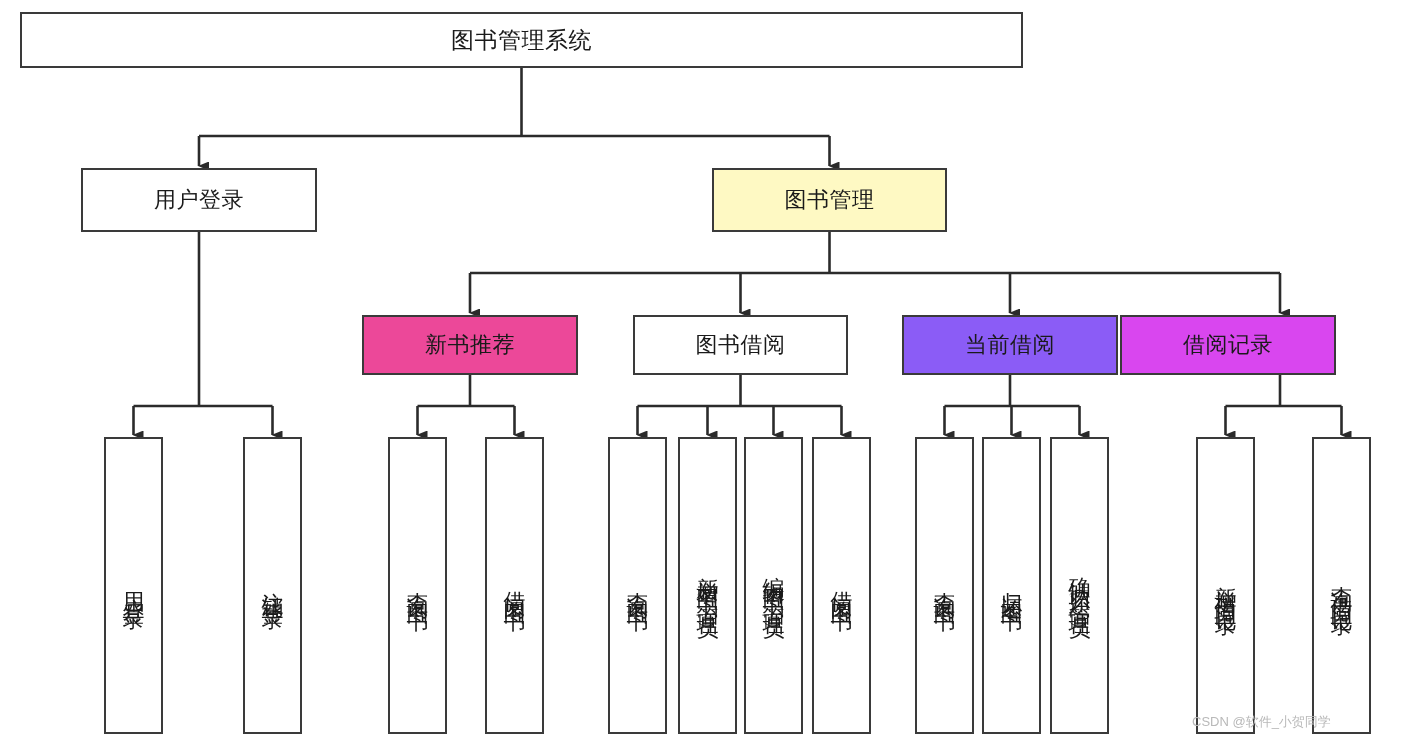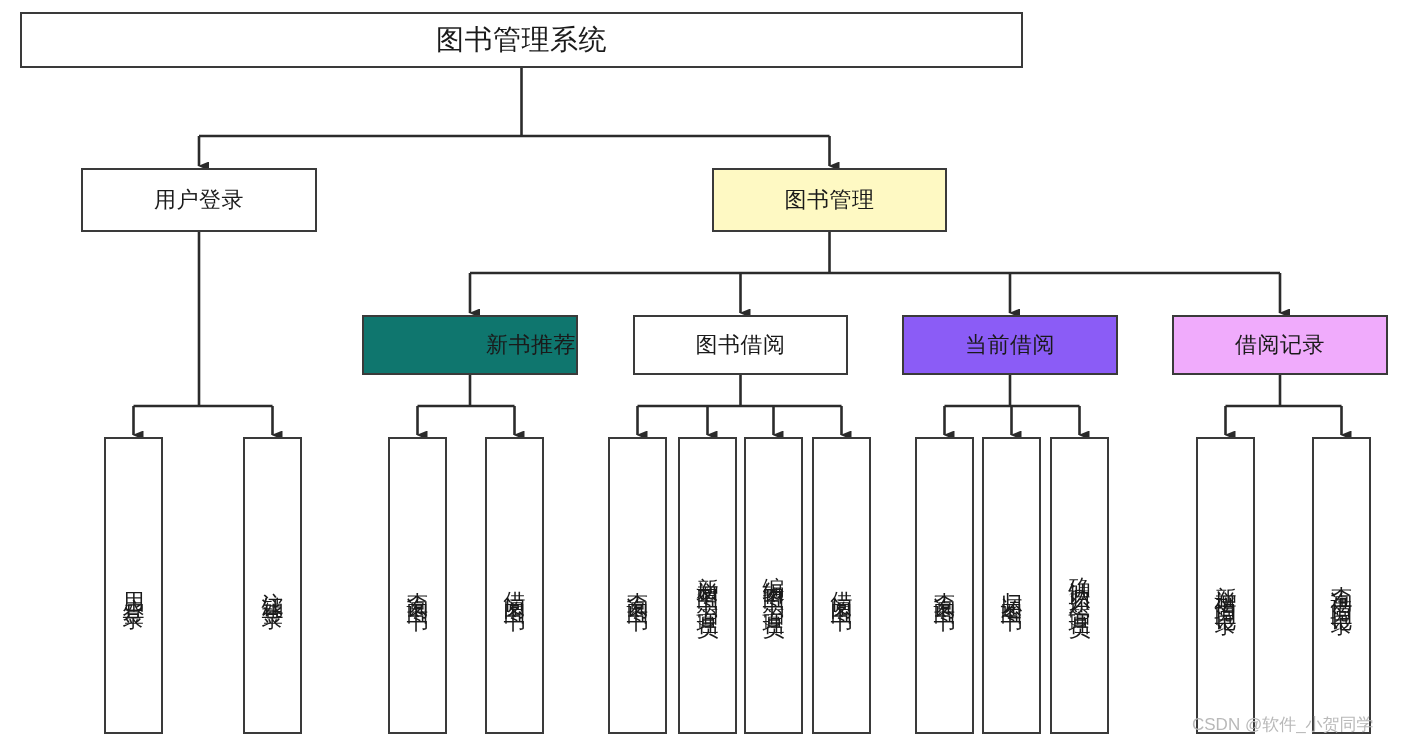--- a/index.html
+++ b/index.html
@@ -35,42 +35,42 @@
   .node .label{
     color:#1a1a1a;
     line-height:1.05;
     letter-spacing:0.5px;
     white-space:nowrap;
   }
   .node.horiz .label{
     font-size:22px;
   }
   .node.root .label{
-    font-size:28px;
+    font-size:23px;
   }
   
   .node.vert{
     align-items:center;
     justify-content:center;
     padding:6px 0;
   }
   .node.vert .label{
     writing-mode:vertical-rl;
     text-orientation:upright;
     font-size:22px;
     line-height:1.0;
     letter-spacing:6px;
     white-space:nowrap;
     text-align:center;
   }
   .watermark{
     position:absolute;
     left:1192px;
     top:713px;
-    font-size:17px;
+    font-size:13px;
     color:#b9b9b9;
     white-space:nowrap;
     z-index:5;
     font-family:"Liberation Sans","DejaVu Sans",sans-serif;
   }
 </style>
 </head>
 <body>
 
 <div id="canvas">
@@ -120,30 +120,30 @@
   <div id="node-layer">
       <div class="node horiz root" style="left: 20px; top: 12px; width: 1003px; height: 56px; border-color: rgb(58, 58, 58); background: rgb(255, 255, 255);">
         <span class="label" style="color: rgb(26, 26, 26);">图书管理系统</span>
       </div>
       <div class="node horiz" style="left: 81px; top: 168px; width: 236px; height: 64px; border-color: rgb(58, 58, 58); background: rgb(255, 255, 255);">
         <span class="label" style="color: rgb(26, 26, 26);">用户登录</span>
       </div>
       <div class="node horiz" style="left: 712px; top: 168px; width: 235px; height: 64px; border-color: rgb(58, 58, 58); background: #fef9c3;">
         <span class="label" style="color: rgb(26, 26, 26);">图书管理</span>
       </div>
-      <div class="node horiz" style="left: 362px; top: 315px; width: 216px; height: 60px; border-color: rgb(58, 58, 58); background: #0f766e; justify-content: flex-end;">
+      <div class="node horiz" style="left: 362px; top: 315px; width: 216px; height: 60px; border-color: rgb(58, 58, 58); background: #ec4899;">
         <span class="label" style="color: rgb(26, 26, 26);">新书推荐</span>
       </div>
       <div class="node horiz" style="left: 633px; top: 315px; width: 215px; height: 60px; border-color: rgb(58, 58, 58); background: rgb(255, 255, 255);">
         <span class="label" style="color: rgb(26, 26, 26);">图书借阅</span>
       </div>
       <div class="node horiz" style="left: 902px; top: 315px; width: 216px; height: 60px; border-color: rgb(58, 58, 58); background: #8b5cf6;">
         <span class="label" style="color: rgb(26, 26, 26);">当前借阅</span>
       </div>
-      <div class="node horiz" style="left: 1172px; top: 315px; width: 216px; height: 60px; border-color: rgb(58, 58, 58); background: #f0abfc;">
+      <div class="node horiz" style="left: 1120px; top: 315px; width: 216px; height: 60px; border-color: rgb(58, 58, 58); background: #d946ef;">
         <span class="label" style="color: rgb(26, 26, 26);">借阅记录</span>
       </div>
       <div class="node vert" style="left: 104px; top: 437px; width: 59px; height: 297px; border-color: rgb(58, 58, 58); background: rgb(255, 255, 255);">
         <span class="label" style="color: rgb(26, 26, 26);">用户登录</span>
       </div>
       <div class="node vert" style="left: 243px; top: 437px; width: 59px; height: 297px; border-color: rgb(58, 58, 58); background: rgb(255, 255, 255);">
         <span class="label" style="color: rgb(26, 26, 26);">注销登录</span>
       </div>
       <div class="node vert" style="left: 388px; top: 437px; width: 59px; height: 297px; border-color: rgb(58, 58, 58); background: rgb(255, 255, 255);">
         <span class="label" style="color: rgb(26, 26, 26);">查询图书</span>

